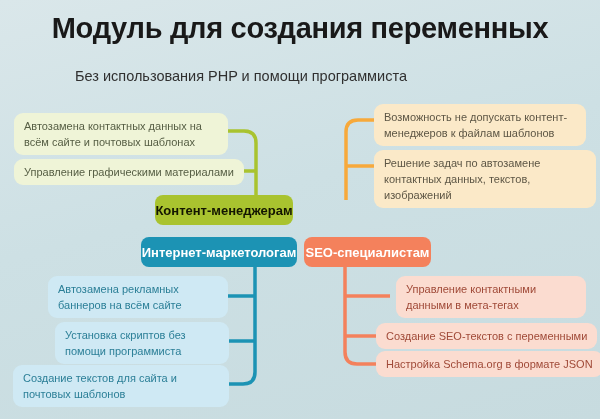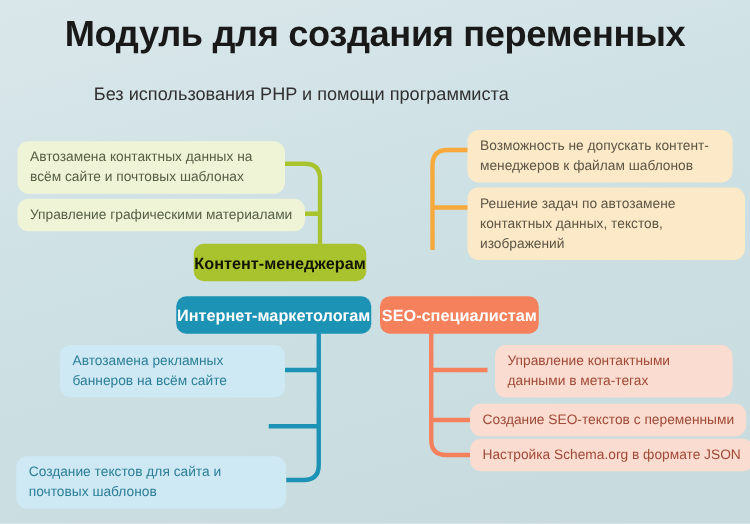--- a/index.html
+++ b/index.html
@@ -79,19 +79,20 @@
   <div class="node node-teal" style="left:141px;top:237px;width:156px;height:30px;">Интернет-маркетологам</div>
   <div class="node node-coral" style="left:304px;top:237px;width:127px;height:30px;">SEO-специалистам</div>
 
   <div class="leaf leaf-a" style="left:14px;top:113px;width:214px;">Автозамена контактных данных на всём сайте и почтовых шаблонах</div>
   <div class="leaf leaf-a single" style="left:14px;top:159px;">Управление графическими материалами</div>
 
   <div class="leaf leaf-b" style="left:374px;top:104px;width:212px;">Возможность не допускать контент-менеджеров к файлам шаблонов</div>
   <div class="leaf leaf-b" style="left:374px;top:150px;width:222px;">Решение задач по автозамене контактных данных, текстов, изображений</div>
 
   <div class="leaf leaf-c" style="left:48px;top:276px;width:180px;">Автозамена рекламных баннеров на всём сайте</div>
+  <div class="leaf leaf-c" style="left:55px;top:322px;width:174px;">Установка скриптов без помощи программиста</div>
   <div class="leaf leaf-c" style="left:13px;top:365px;width:216px;">Создание текстов для сайта и почтовых шаблонов</div>
 
   <div class="leaf leaf-d" style="left:376px;top:276px;width:190px;margin-left:20px;">Управление контактными данными в мета-тегах</div>
   <div class="leaf leaf-d single" style="left:376px;top:323px;">Создание SEO-текстов с переменными</div>
   <div class="leaf leaf-d single" style="left:376px;top:351px;">Настройка Schema.org в формате JSON</div>
 
 </div>
 
 </body></html>

